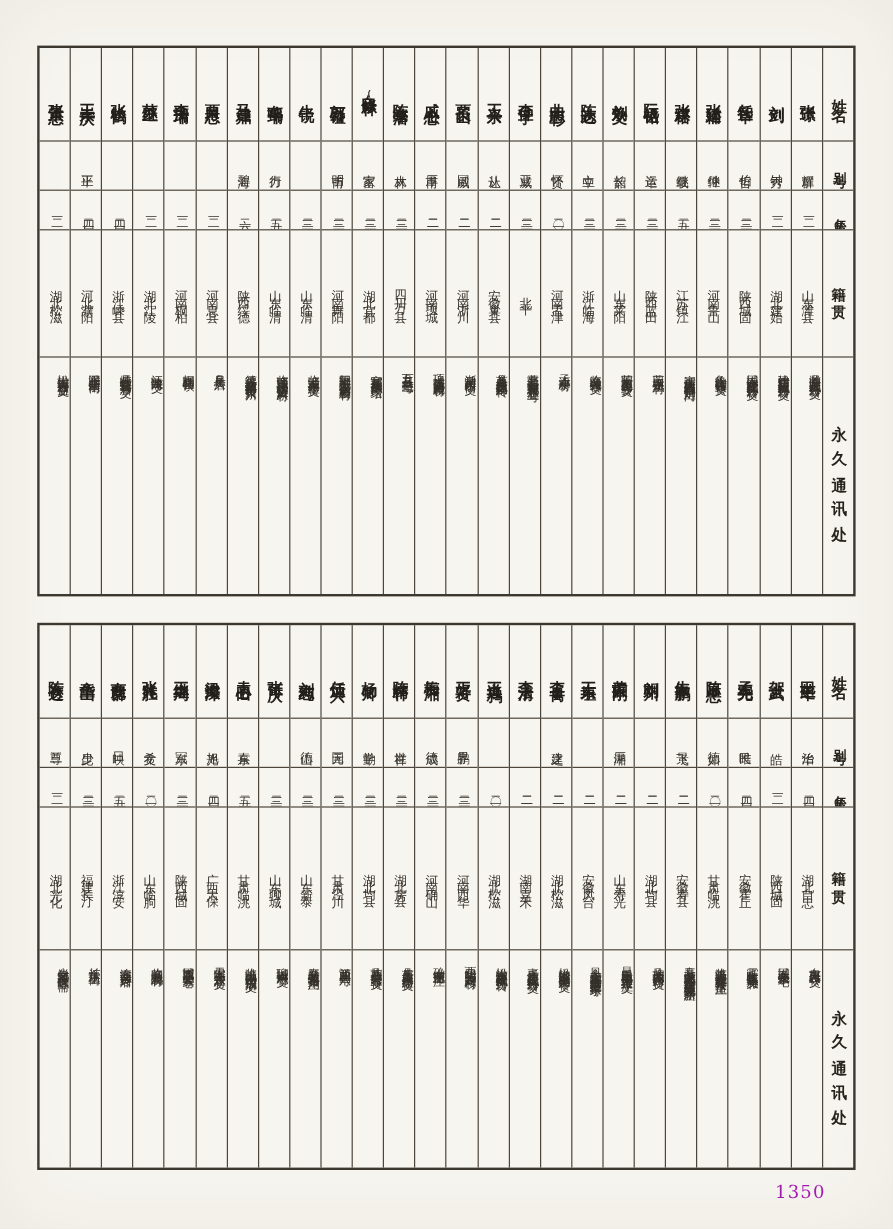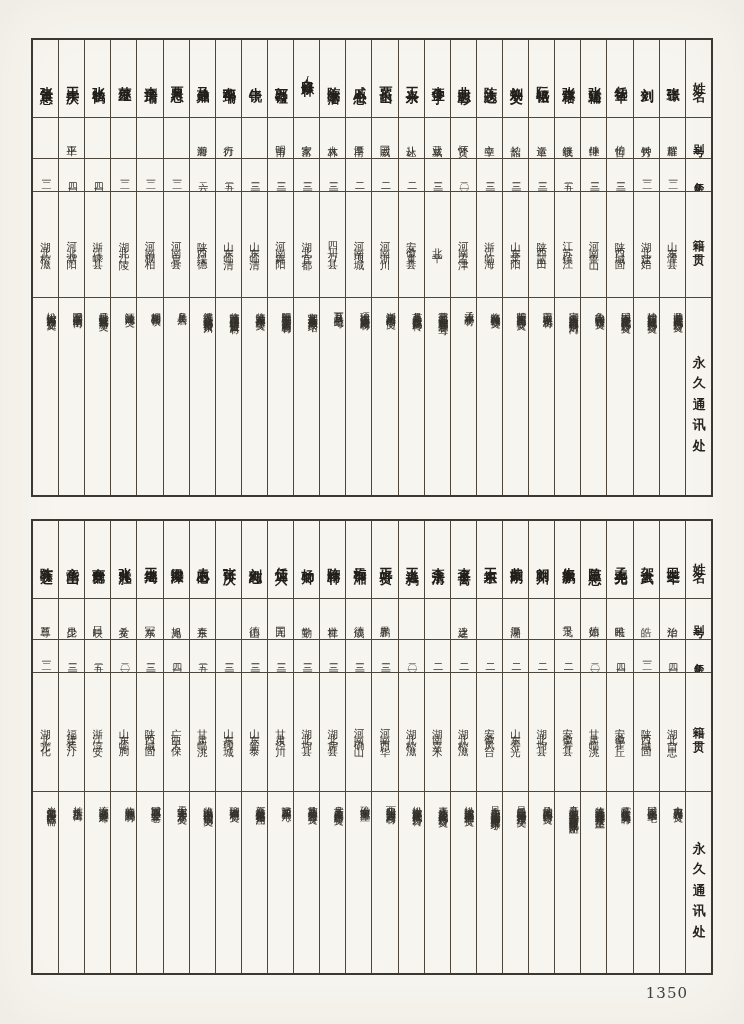--- a/index.html
+++ b/index.html
@@ -66,21 +66,21 @@
     text-align: center;
     padding: 0;
   }
 
   .page-number {
     position: absolute;
     right: 56px; bottom: 22px;
     font-family: "DejaVu Serif", "Liberation Serif", serif;
     font-size: 15px;
     letter-spacing: 1px;
-    color: #404040;
+    color: #a21caf;
   }
 </style>
 </head>
 <body>
 
 <div class="page">
 
   <div class="register" id="table-top">
     <div class="col person-col">
     <div class="cell cell-name"><span class="val">张景惠</span></div>

